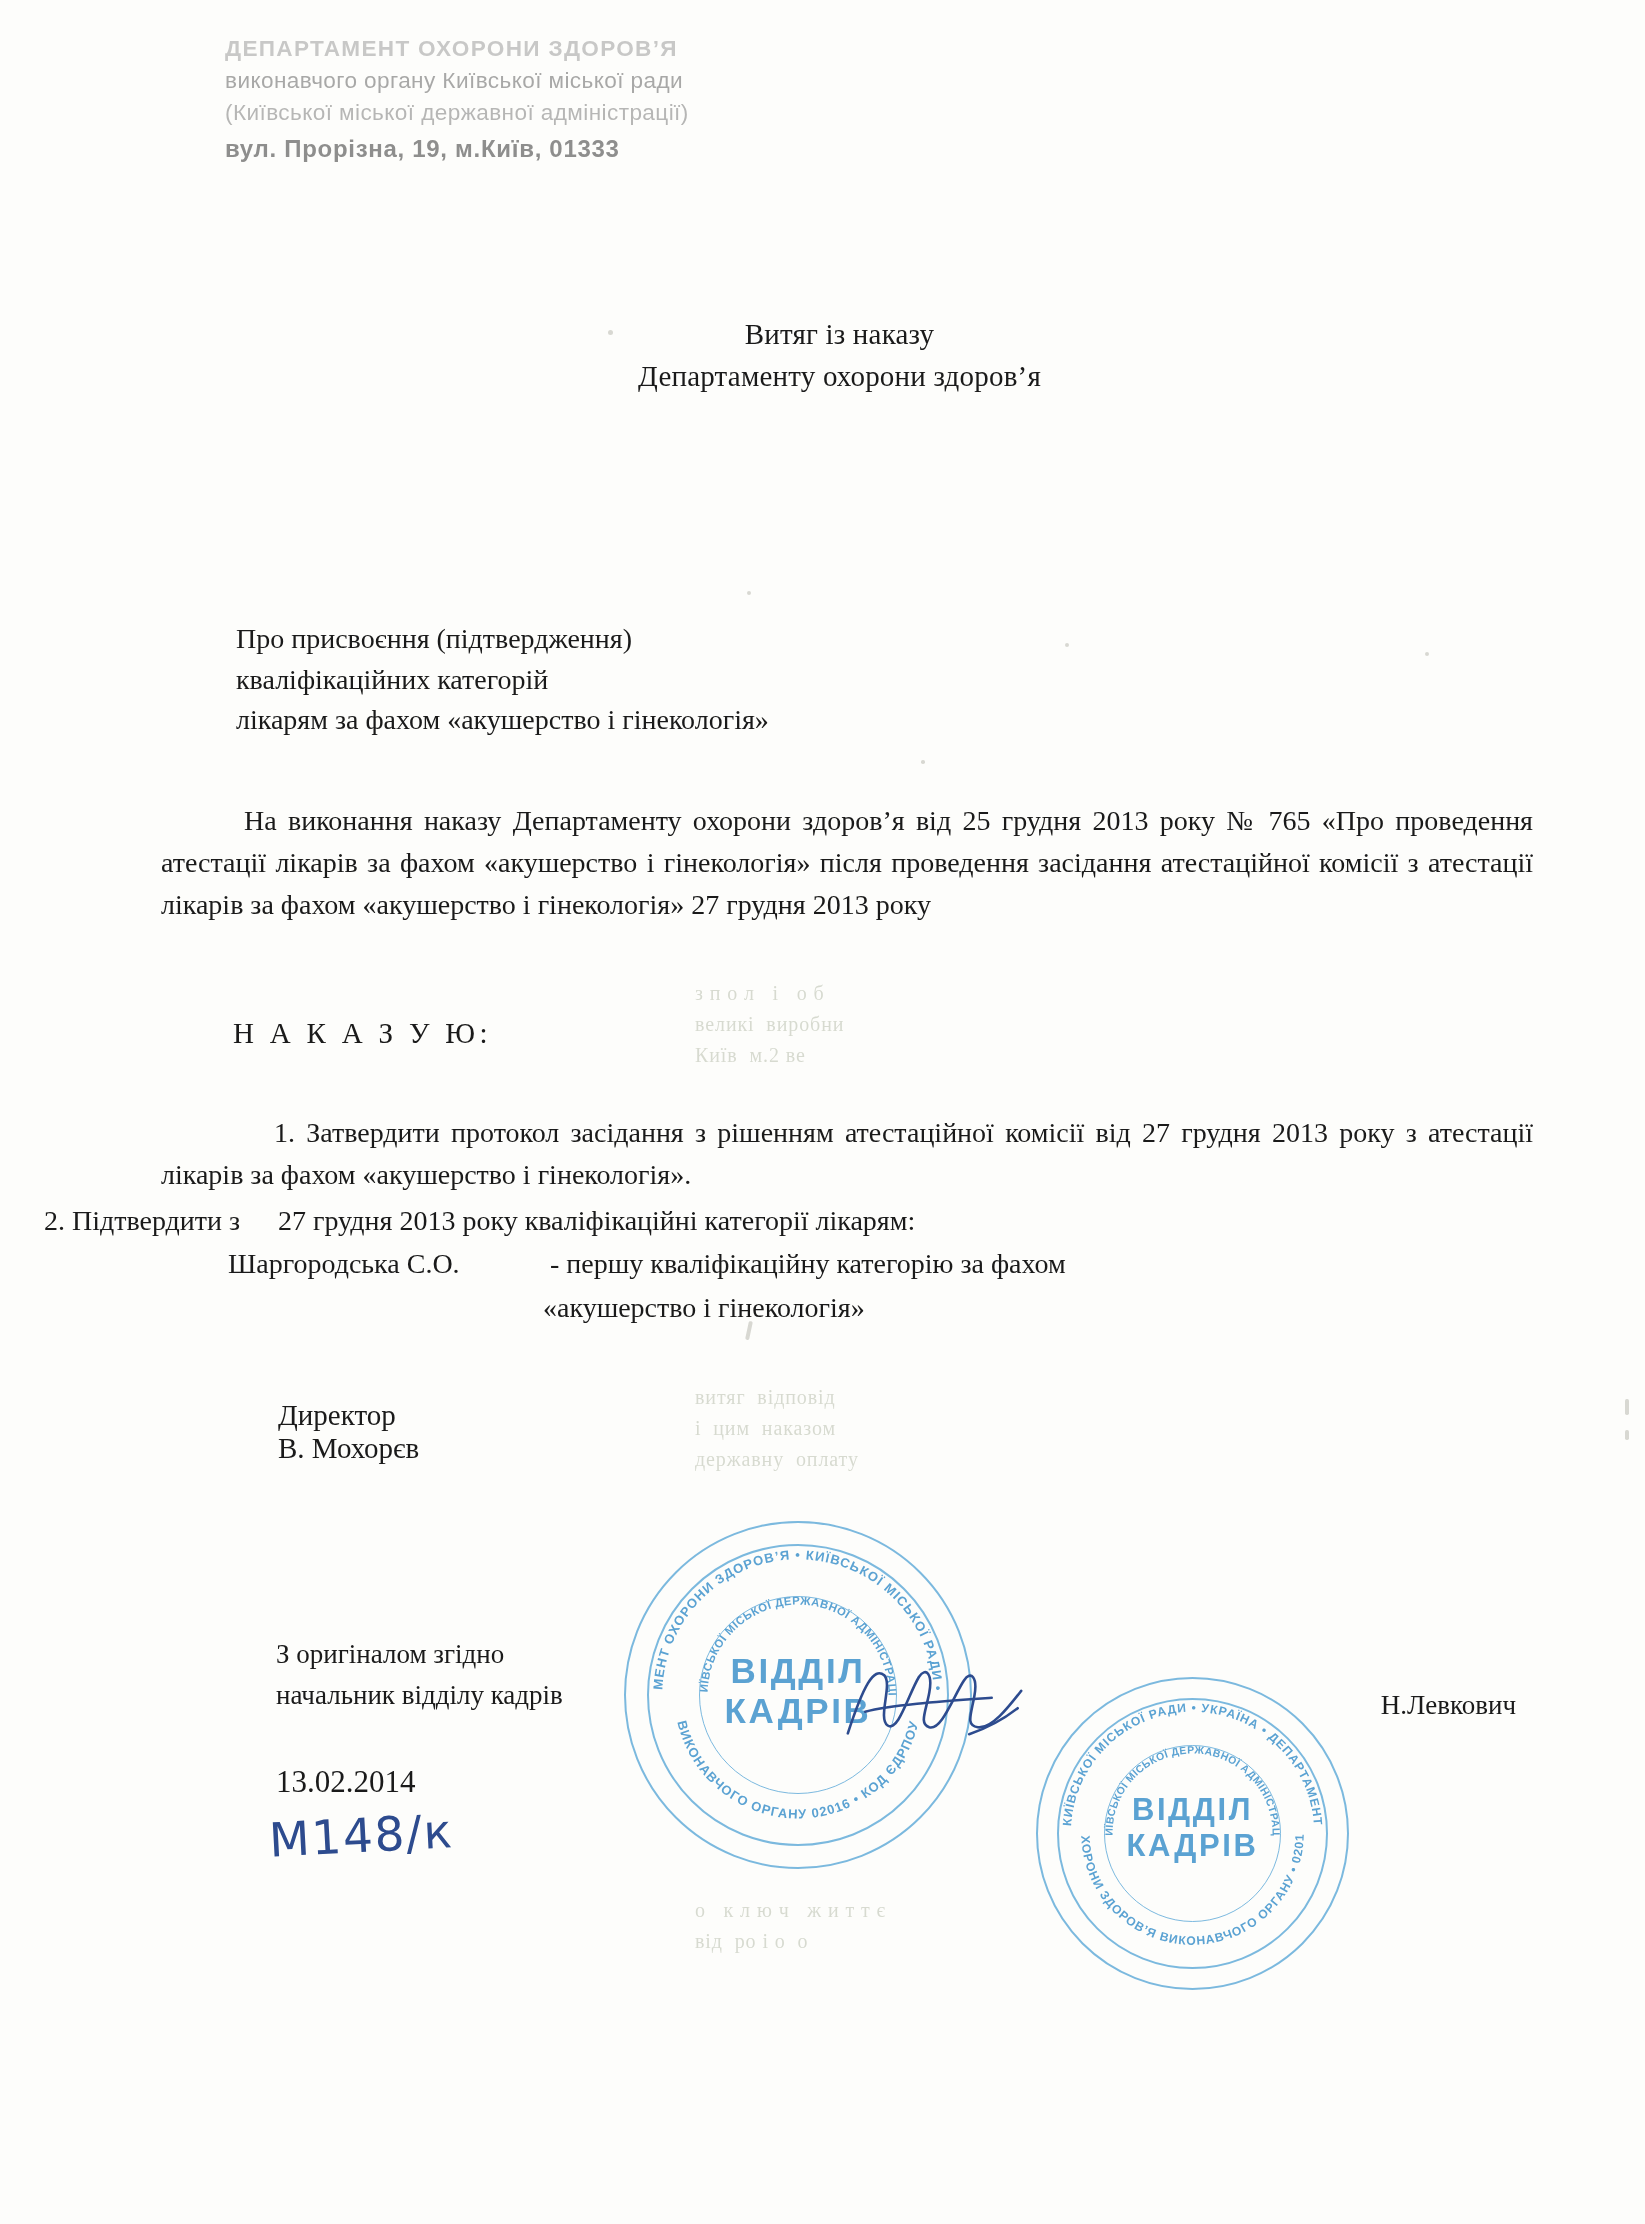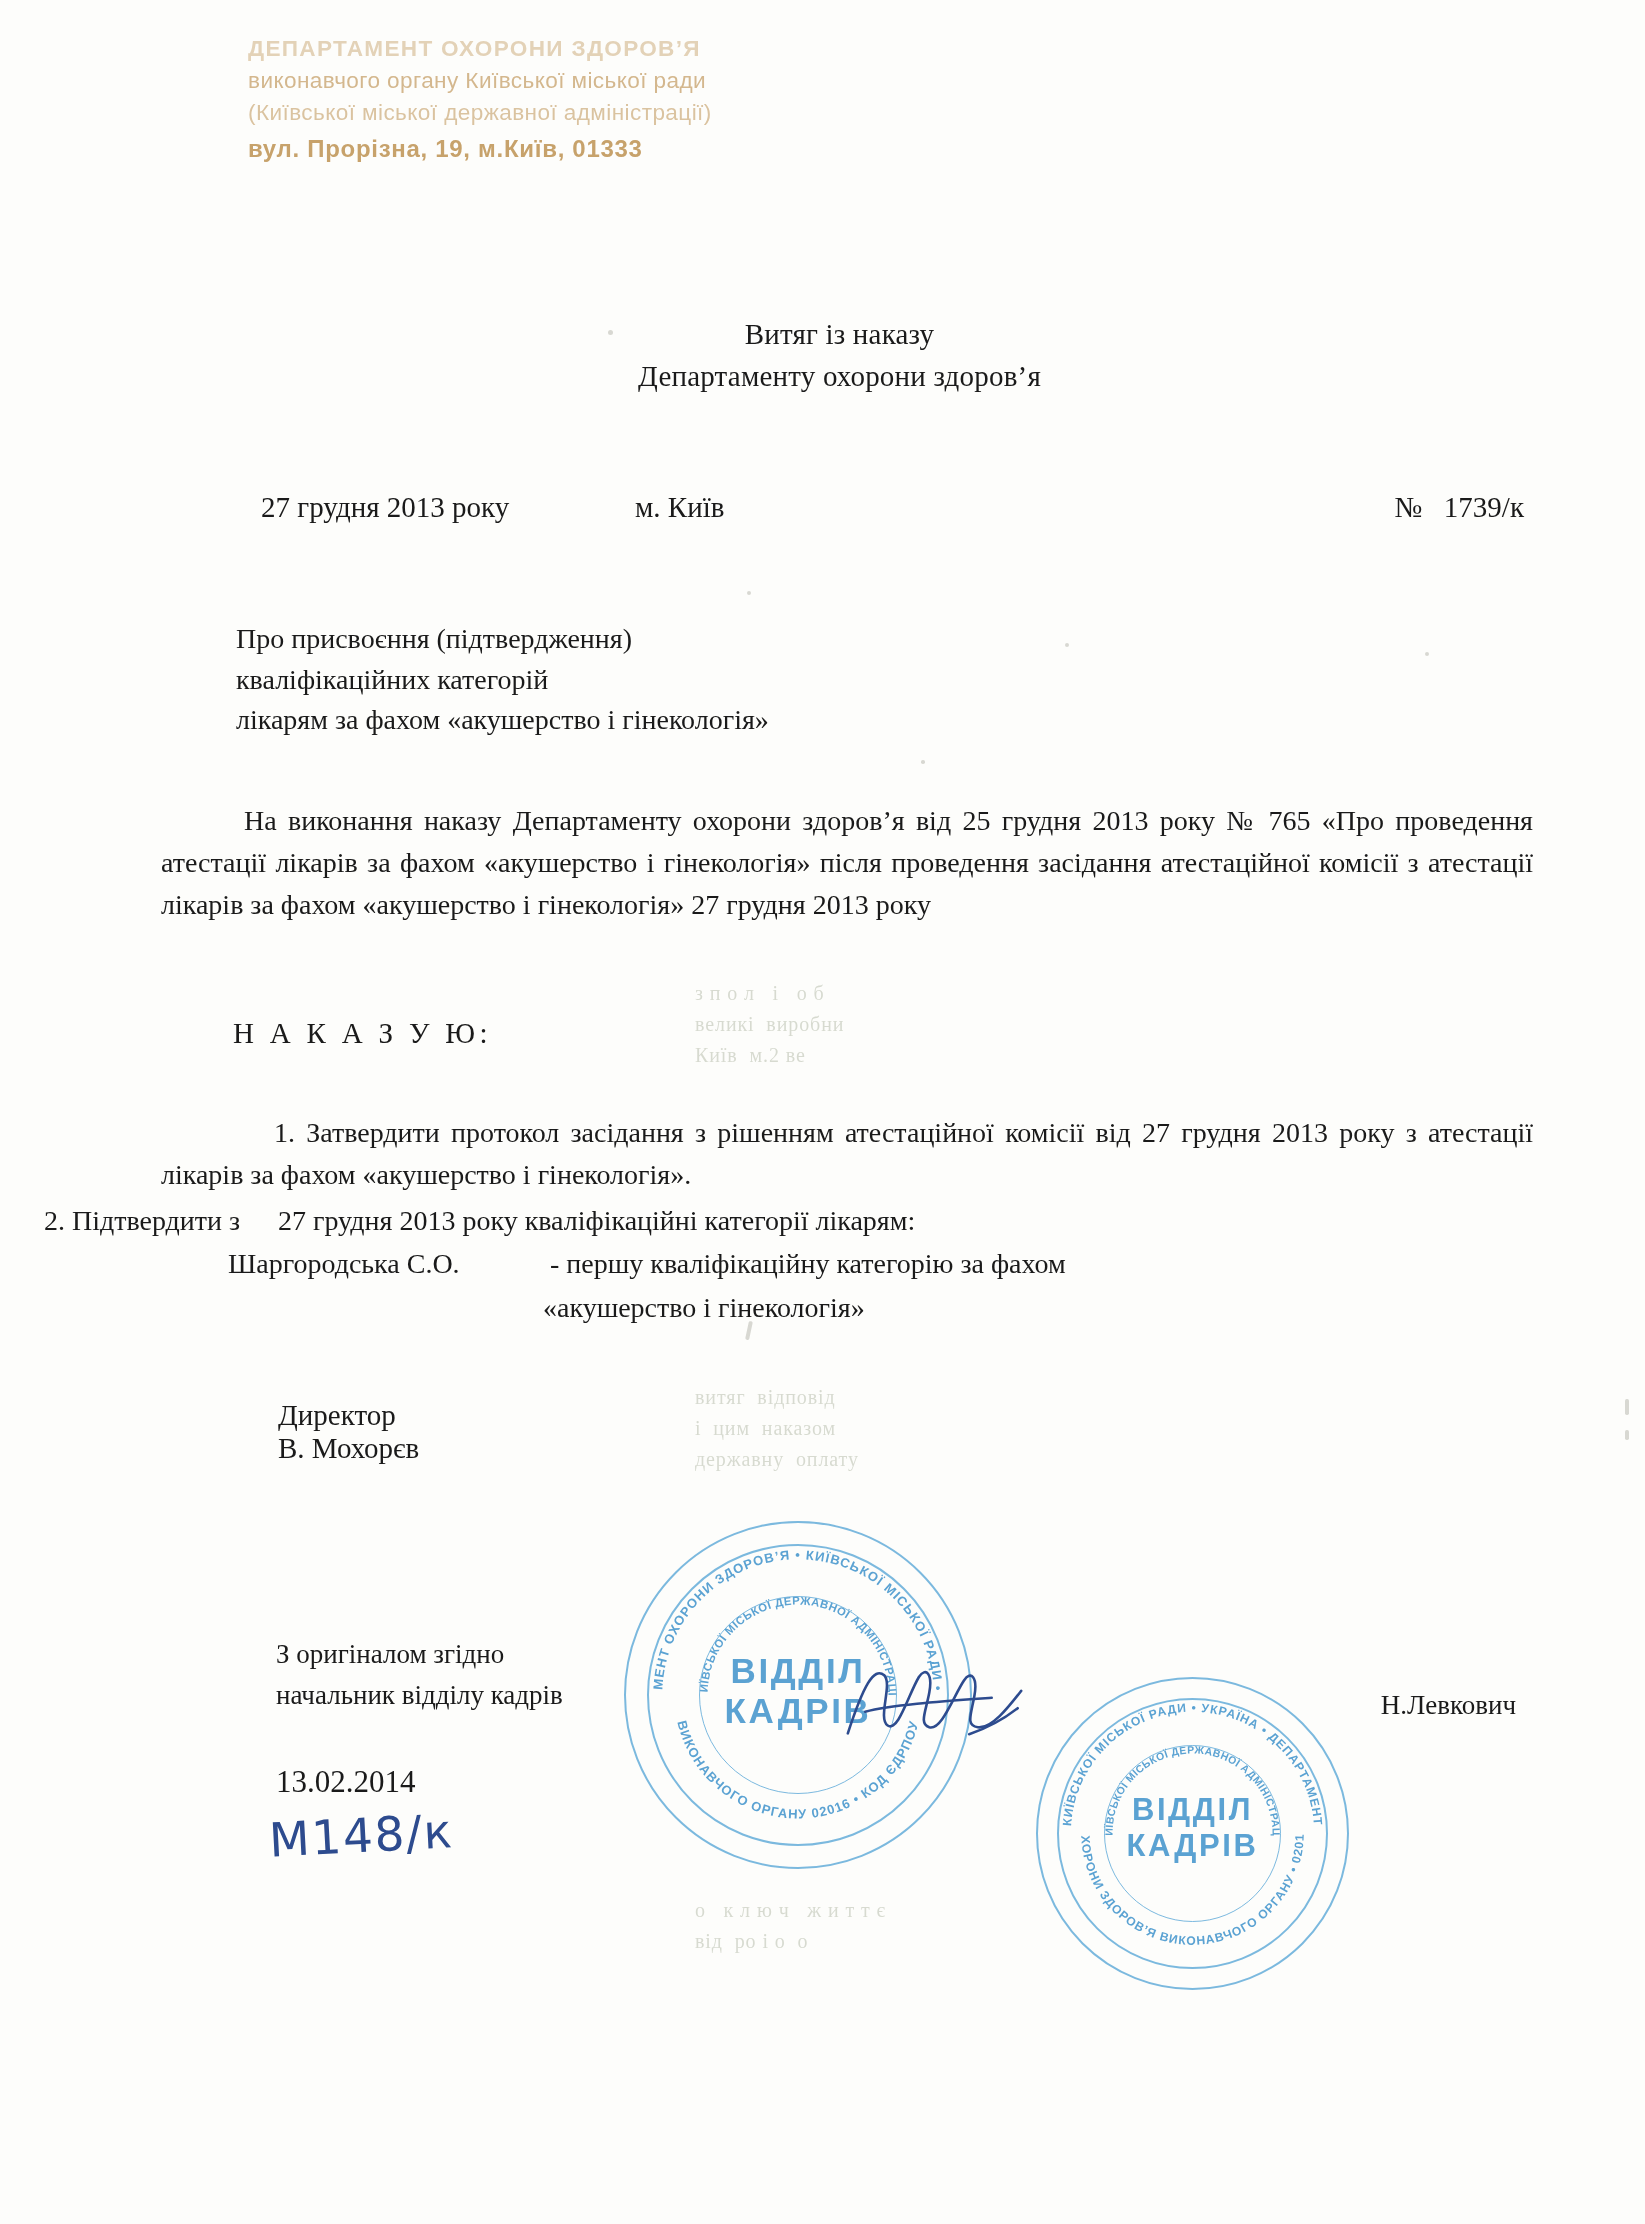--- a/index.html
+++ b/index.html
@@ -18,24 +18,24 @@
 
   .page {
     position: absolute;
     inset: 0;
     background: #fdfdfb;
   }
 
   
   .letterhead {
     position: absolute;
-    left: 248px;
+    left: 225px;
     top: 33px;
     width: 660px;
-    color: #a16207;
+    color: #404040;
     font-family: "Liberation Sans", sans-serif;
     font-size: 22.6px;
     line-height: 1.42;
     letter-spacing: 0.4px;
     opacity: 0.62;
     filter: blur(0.3px);
   }
   .letterhead .l1 {
     font-weight: bold;
     opacity: 0.45;
@@ -251,25 +251,20 @@
     <div class="l2">виконавчого органу Київської міської ради</div>
     <div class="l3">(Київської міської державної адміністрації)</div>
     <div class="l4">вул. Прорізна, 19, м.Київ, 01333</div>
   </div>
 
   <div class="title-block">
     <div>Витяг із наказу</div>
     <div>Департаменту охорони здоров’я</div>
   </div>
 
-  <div class="date-row">
-    <span class="date">27   грудня  2013 року</span>
-    <span class="city">м. Київ</span>
-    <span class="number">№   1739/к</span>
-  </div>
 
   <div class="subject">
     <div>Про присвоєння (підтвердження)</div>
     <div>кваліфікаційних категорій</div>
     <div>лікарям за фахом «акушерство і гінекологія»</div>
   </div>
 
   <div class="intro"><span class="indent"></span><span>На виконання наказу Департаменту охорони здоров’я від 25 грудня  2013 року № 765 «Про проведення атестації лікарів за фахом «акушерство і гінекологія» після проведення засідання атестаційної комісії з атестації лікарів за фахом «акушерство і гінекологія» 27   грудня  2013 року</span></div>
 
   <div class="order-word">Н А К А З У Ю:</div>

